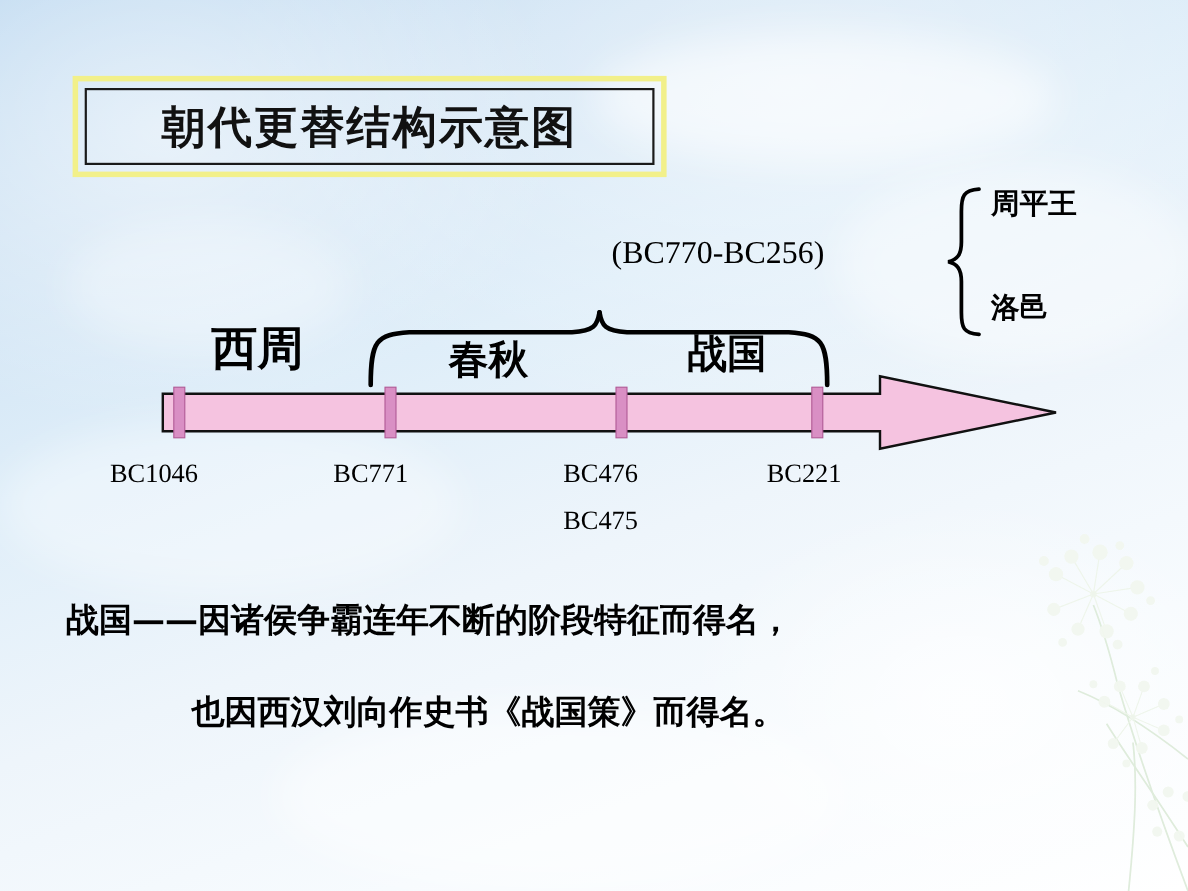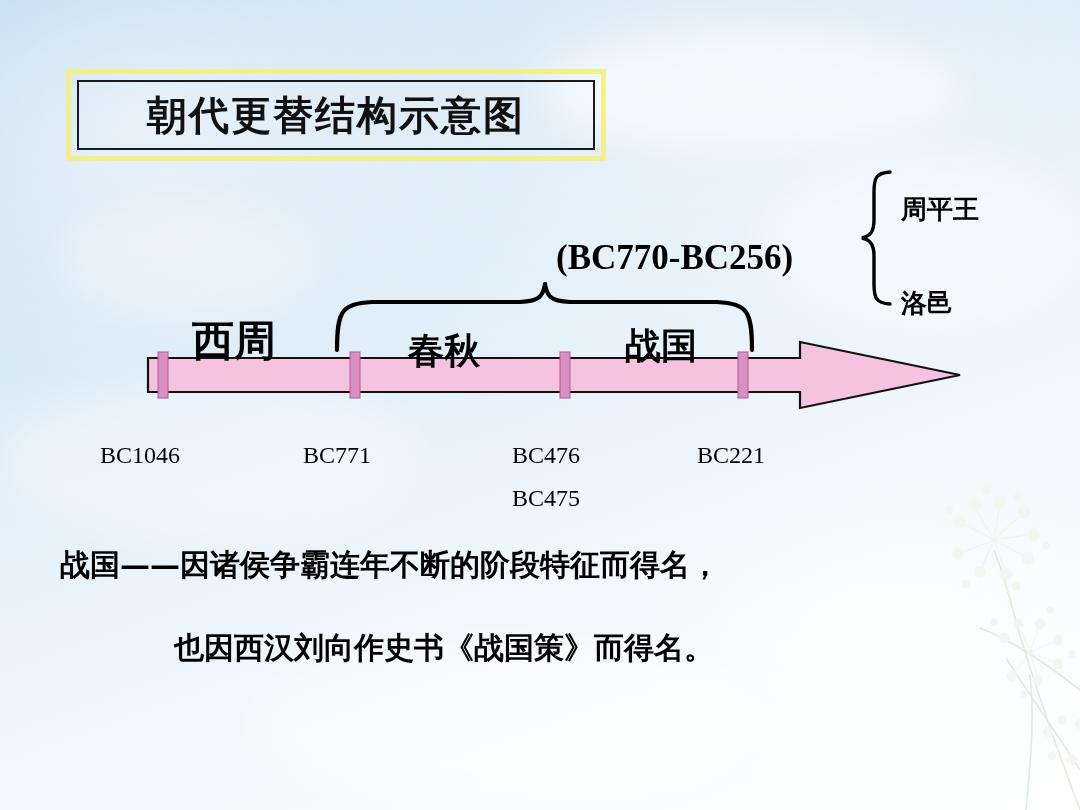--- a/index.html
+++ b/index.html
@@ -79,36 +79,35 @@
     color: #111111;
     letter-spacing: 2px;
     white-space: nowrap;
   }
 
   
   .lbl {
     position: absolute;
     white-space: nowrap;
     color: #000000;
-    margin-top: 24px;
   }
   .cjk-big {
     font-family: "DejaVu Serif", serif;
     font-weight: bold;
     font-size: 42px;
   }
   .cjk-mid {
     font-family: "DejaVu Serif", serif;
     font-weight: bold;
     font-size: 36px;
   }
   .lat {
     font-family: "Liberation Serif", serif;
-    font-weight: bold;
-    font-size: 35px;
+    font-weight: normal;
+    font-size: 29px;
   }
   .tick-lbl {
     font-family: "Liberation Serif", serif;
     font-weight: normal;
     font-size: 24px;
     color: #000;
   }
   .bracket-lbl {
     font-family: "DejaVu Serif", serif;
     font-weight: bold;

